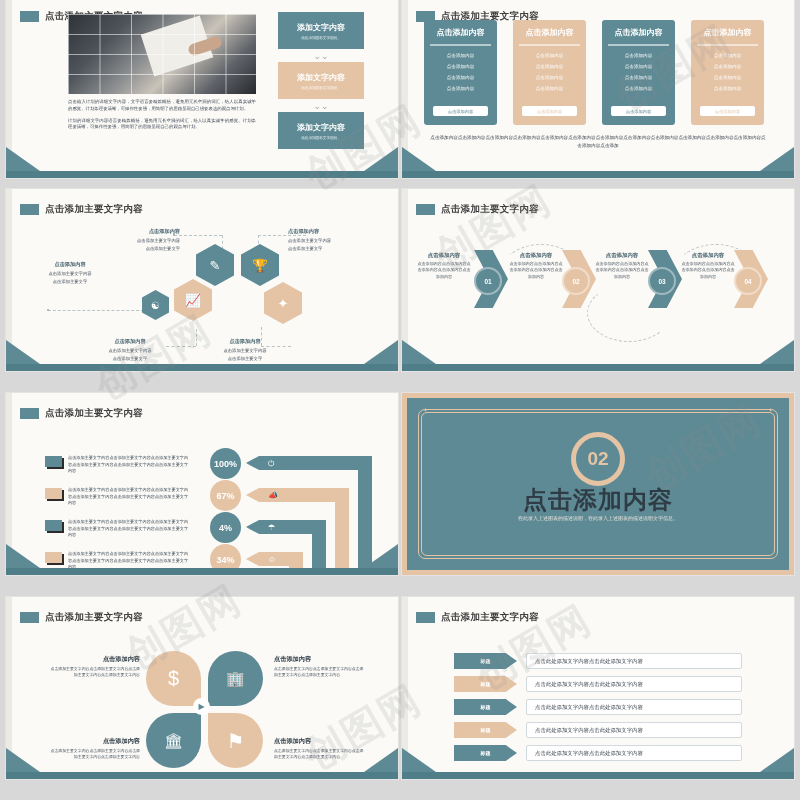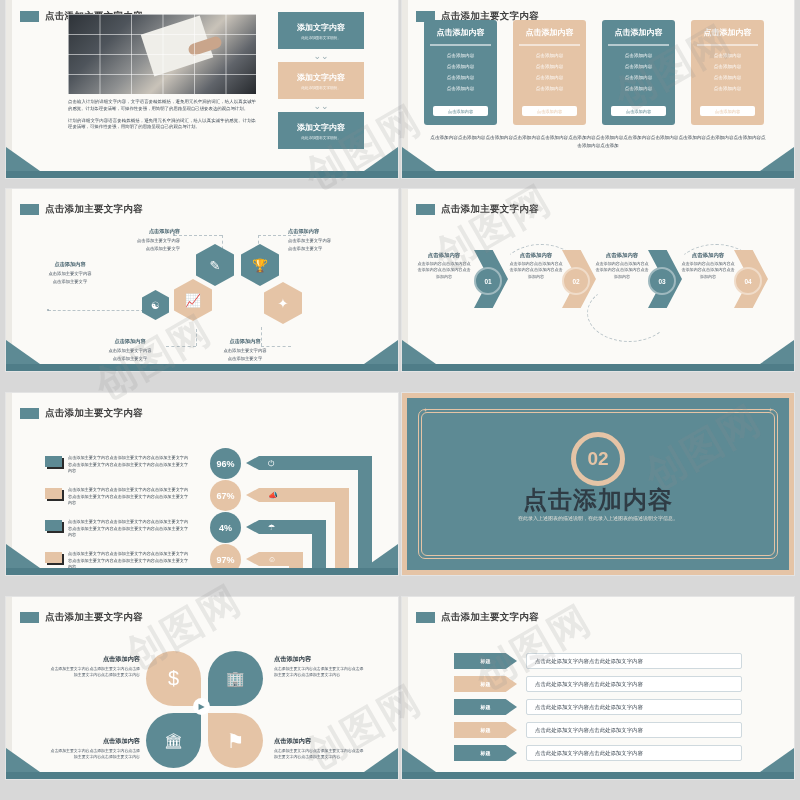--- a/index.html
+++ b/index.html
@@ -381,42 +381,42 @@
     <div class="vshaft" style="left:352px;top:63px;height:130px;background:#5d8a94;"></div>
     <div class="vshaft" style="left:329px;top:95px;height:100px;background:#e5c4a6;"></div>
     <div class="vshaft" style="left:306px;top:127px;height:70px;background:#5d8a94;"></div>
     <div class="vshaft" style="left:283px;top:159px;height:40px;background:#e5c4a6;"></div>
 
     <div class="arrowrow" style="left:240px;top:63px;width:126px;">
       <span class="head" style="border-right-color:#5d8a94;"></span>
       <span class="shaft" style="width:113px;background:#5d8a94;"></span>
       <span class="ico">⏻</span>
     </div>
-    <div class="pctc" style="left:204px;top:55px;background:#5d8a94;">96%</div>
+    <div class="pctc" style="left:204px;top:55px;background:#5d8a94;">100%</div>
 
     <div class="arrowrow" style="left:240px;top:95px;width:103px;">
       <span class="head" style="border-right-color:#e5c4a6;"></span>
       <span class="shaft" style="width:90px;background:#e5c4a6;"></span>
       <span class="ico">📣</span>
     </div>
     <div class="pctc" style="left:204px;top:87px;background:#e5c4a6;">67%</div>
 
     <div class="arrowrow" style="left:240px;top:127px;width:80px;">
       <span class="head" style="border-right-color:#5d8a94;"></span>
       <span class="shaft" style="width:67px;background:#5d8a94;"></span>
       <span class="ico">☂</span>
     </div>
     <div class="pctc" style="left:204px;top:119px;background:#5d8a94;">4%</div>
 
     <div class="arrowrow" style="left:240px;top:159px;width:57px;">
       <span class="head" style="border-right-color:#e5c4a6;"></span>
       <span class="shaft" style="width:44px;background:#e5c4a6;"></span>
       <span class="ico">☺</span>
     </div>
-    <div class="pctc" style="left:204px;top:151px;background:#e5c4a6;">97%</div>
+    <div class="pctc" style="left:204px;top:151px;background:#e5c4a6;">34%</div>
 
     <div class="tri-l"></div>
     <div class="tri-r"></div>
     <div class="bottombar"></div>
   </div>
 
   <div class="slide" style="left:402px;top:393px;background:#e5c4a6;">
     <div class="sec6">
       <div class="inner">
         <div class="bd"></div>

